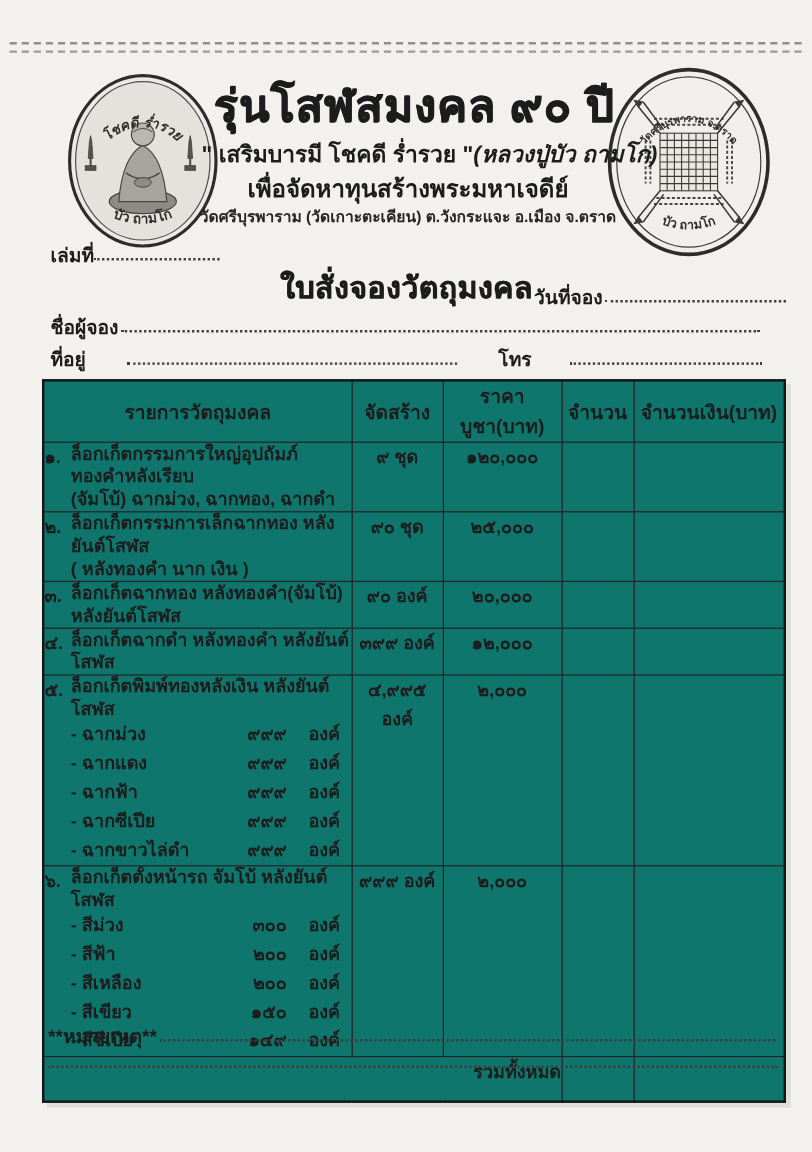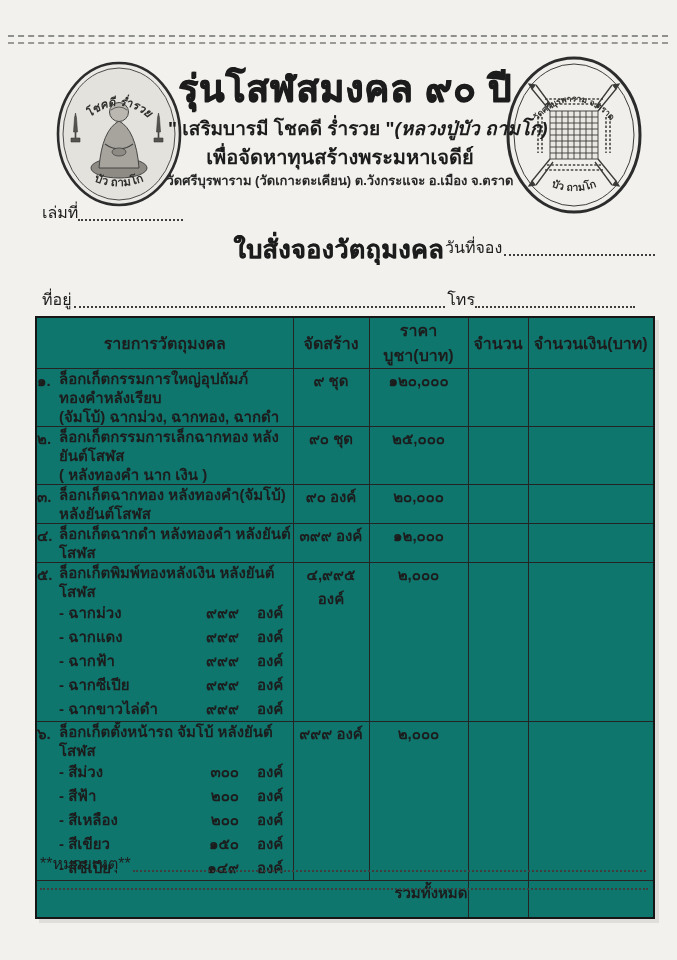--- a/index.html
+++ b/index.html
@@ -30,33 +30,33 @@
   .hdr-subtitle .lp-name { font-style:italic; }
   .hdr-purpose {
     position:absolute; top:141px; left:168px; width:344px; text-align:center;
     font-size:20px; font-weight:700; white-space:nowrap;
   }
   .hdr-temple {
     position:absolute; top:170px; left:148px; width:384px; text-align:center;
     font-size:13px; font-weight:700; white-space:nowrap; color:#262626;
   }
   
-  .frow { position:absolute; display:flex; align-items:center; font-size:16px; font-weight:400; }
+  .frow { position:absolute; display:flex; align-items:flex-start; font-size:16px; font-weight:700; }
   .dots { border-bottom:2px dotted #3e3e3e; height:15px; display:inline-block; }
   .dotfill { flex:1 1 auto; border-bottom:2px dotted #3e3e3e; height:15px; margin:0 2px; }
   .f-book { left:42px; top:200px; }
   .f-no   { left:42px; top:232px; }
   .doc-title {
-    position:absolute; top:229px; left:0; width:677px; text-align:center;
+    position:absolute; top:219px; left:0; width:677px; text-align:center;
     font-size:25px; font-weight:700; letter-spacing:0.5px;
     text-shadow:0.7px 0 0 #1c1c1c;
   }
   .f-date { left:445px; top:235px; width:212px; }
   .f-name { left:42px; top:260px; width:593px; }
-  .f-addr { left:42px; top:287px; width:593px; }
+  .f-addr { left:42px; top:287px; width:593px;gap:32px; }
   .w105 { width:105px; }
   .w162 { width:160px; }
   .lbl { white-space:nowrap; }
   
   table.order {
     position:absolute; left:35px; top:316px; width:618px;
     border-collapse:collapse; table-layout:fixed;
     border:2.5px solid #161616; box-shadow:4px 4px 0 rgba(60,60,55,0.10);
     background:#0f766e;
   }
@@ -164,20 +164,24 @@
   <div class="hdr-purpose">เพื่อจัดหาทุนสร้างพระมหาเจดีย์</div>
   <div class="hdr-temple">วัดศรีบุรพาราม (วัดเกาะตะเคียน) ต.วังกระแจะ อ.เมือง จ.ตราด</div>
 
   <div class="frow f-book">
     <span class="lbl">เล่มที่</span>
       <span class="dots w105"></span>
   </div>
   <div class="doc-title">ใบสั่งจองวัตถุมงคล</div>
   <div class="frow f-date">
     <span class="lbl">วันที่จอง</span>
+      <span class="dotfill"></span>
+  </div>
+  <div class="frow f-name">
+    <span class="lbl">ชื่อผู้จอง</span>
       <span class="dotfill"></span>
   </div>
   <div class="frow f-addr">
     <span class="lbl">ที่อยู่</span>
       <span class="dotfill"></span>
       <span class="lbl">โทร</span>
       <span class="dots w162"></span>
   </div>
 
   <table class="order">

